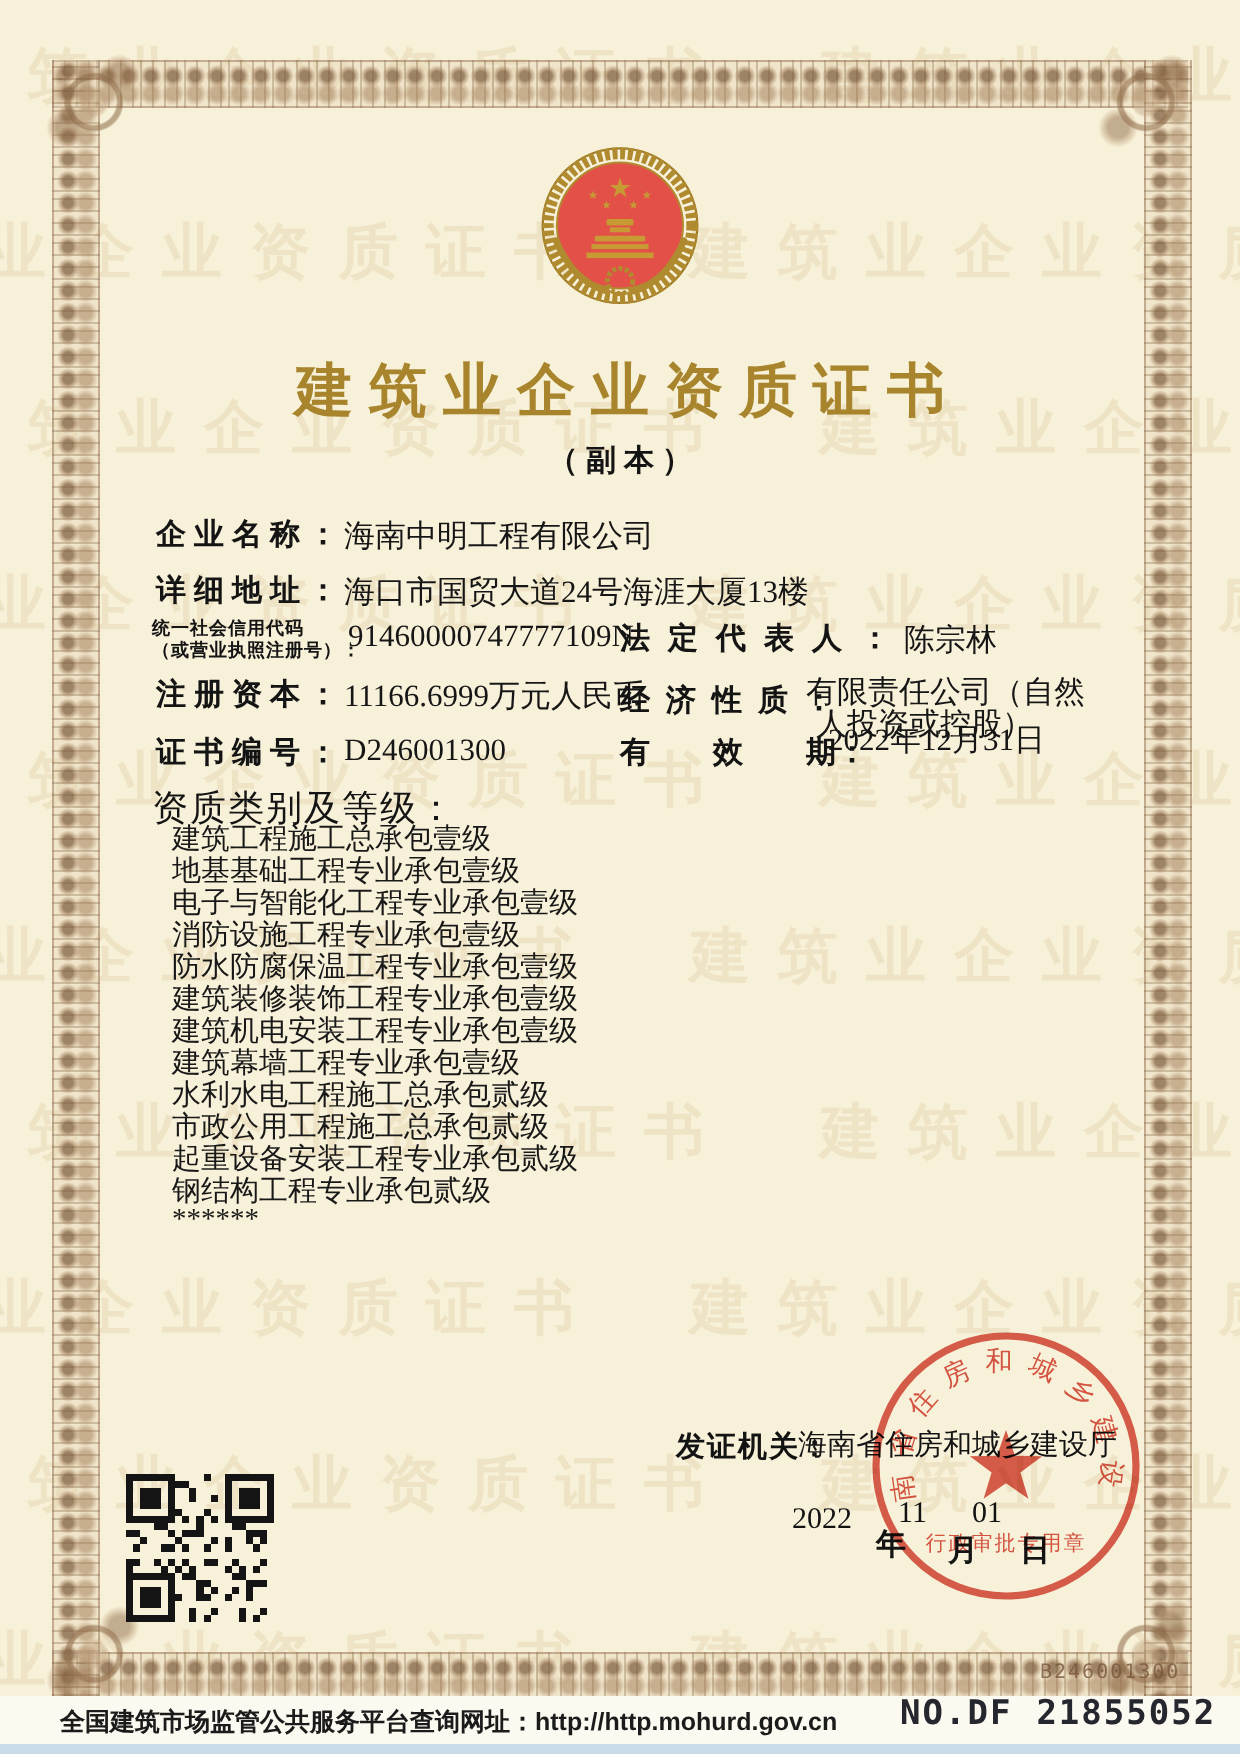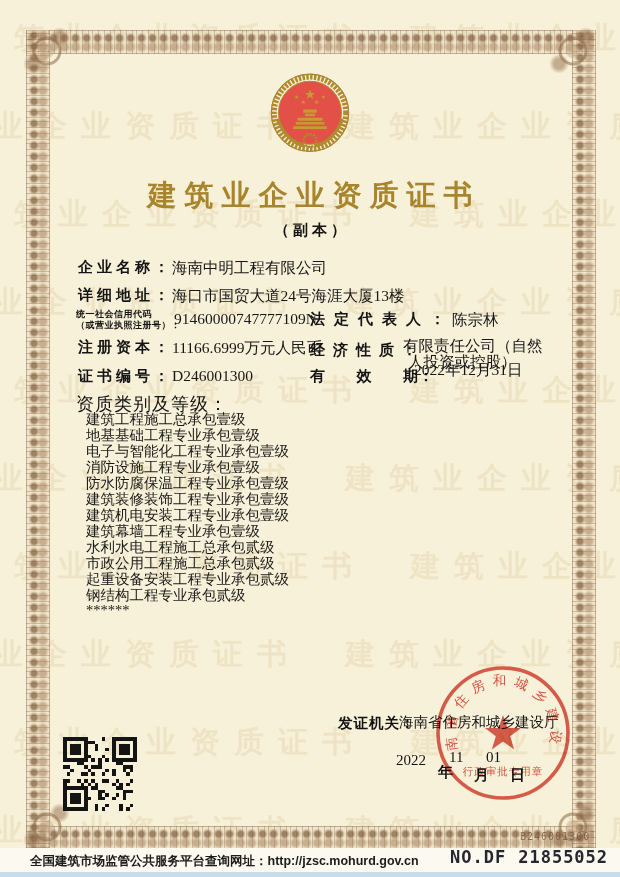--- a/index.html
+++ b/index.html
@@ -382,19 +382,19 @@
       <rect x="5" y="20" width="1" height="1" fill="#141414"></rect>
       <rect x="6" y="20" width="1" height="1" fill="#141414"></rect>
       <rect x="9" y="20" width="1" height="1" fill="#141414"></rect>
       <rect x="11" y="20" width="1" height="1" fill="#141414"></rect>
       <rect x="16" y="20" width="1" height="1" fill="#141414"></rect>
       <rect x="18" y="20" width="1" height="1" fill="#141414"></rect>
     </svg>
 
   <div class="border-serial">B246001300</div>
   <div class="footer-strip"></div>
-  <div class="footer-url">全国建筑市场监管公共服务平台查询网址：http://jzsc.mohurd.gov.cn</div>
+  <div class="footer-url">全国建筑市场监管公共服务平台查询网址：http://http.mohurd.gov.cn</div>
   <div class="serial">
     <span>NO.DF</span><span class="num">21855052</span>
   </div>
   <div class="bottom-edge"></div>
 
 </div>
 
 </body></html>

